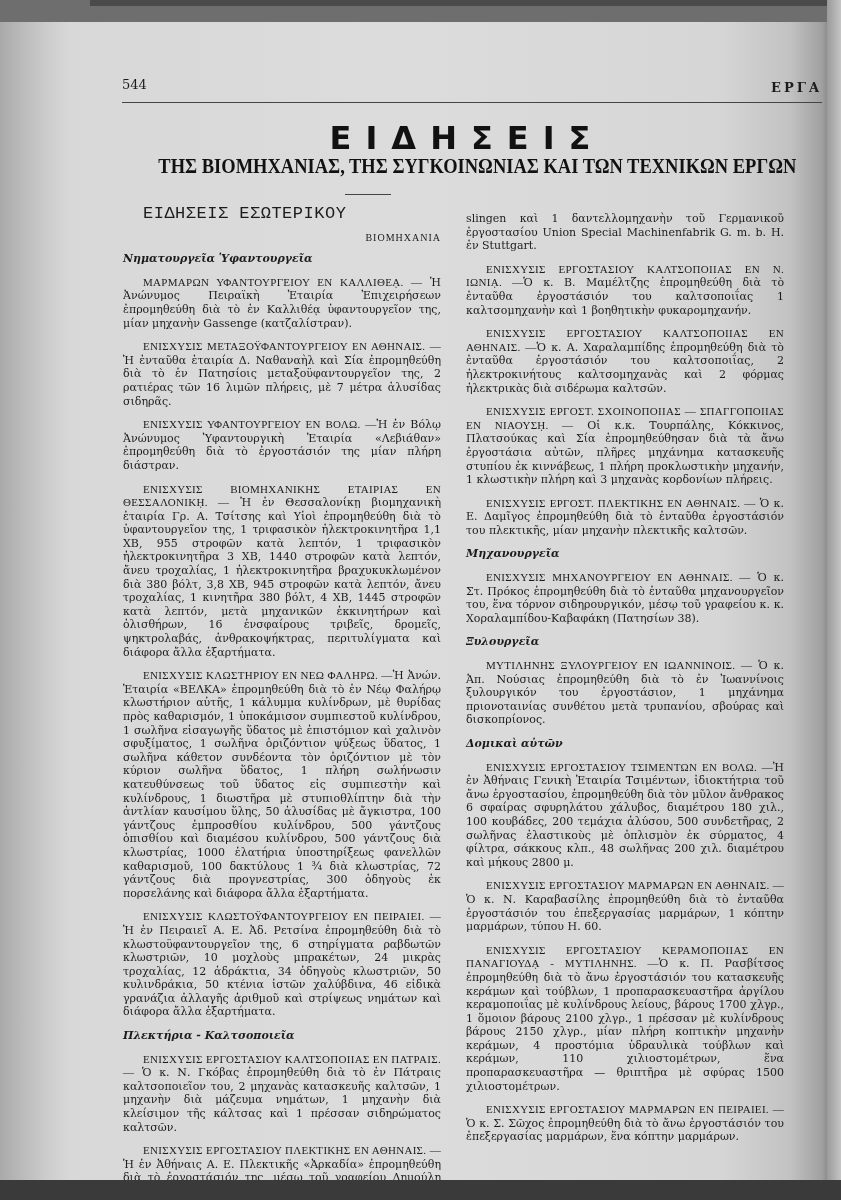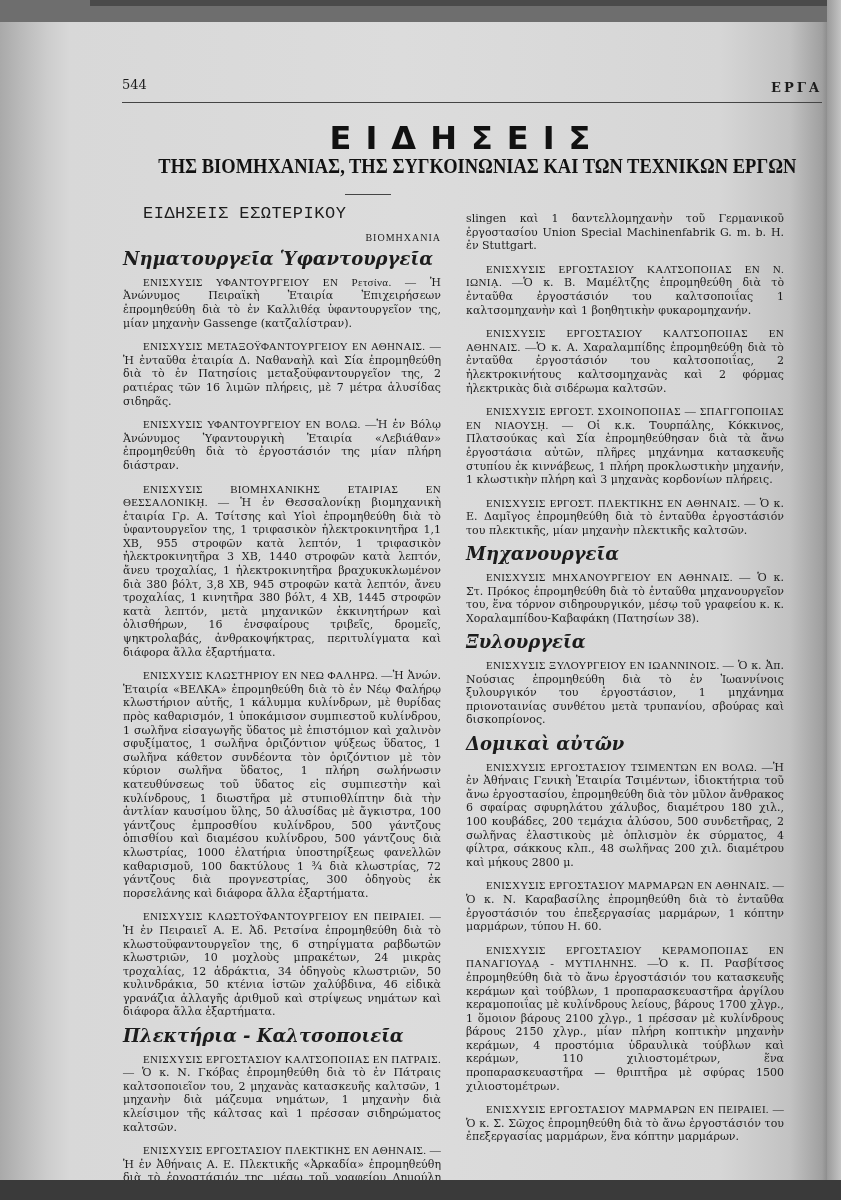--- a/index.html
+++ b/index.html
@@ -28,21 +28,21 @@
   .subtitle { position:absolute; left:116px; top:132px; width:706px; text-align:center;
     font-family:"Liberation Serif", serif; font-weight:bold; font-size:21px; transform:scaleX(0.88); transform-origin:center; white-space:nowrap; color:#111; }
   .title-rule { position:absolute; left:345px; top:172px; width:46px; height:1px; background:#444; }
 
   .col { position:absolute; width:318px; font-size:11px; line-height:13.6px; text-align:justify; }
   .col-left { left:123px; top:185px; }
   .col-right { left:466px; top:190px; }
 
   .section-heading { font-size:17px; letter-spacing:0.5px; margin:0 0 10px 20px; font-family:Liberation Mono, monospace; }
   .section-sub { text-align:right; font-size:10px; letter-spacing:1px; margin:0 0 4px 0; font-family:"Liberation Serif", serif; }
-  .cat { font-style:italic; font-weight:bold; font-size:18px; margin:8px 0 10px 0; }
+  .cat { font-style:italic; font-weight:bold; font-size:11px; margin:8px 0 10px 0; }
   p.item { margin:0 0 10px 0; text-indent:20px; hyphens:auto; }
   p.item .lead { font-size:11px; letter-spacing:0.3px; font-family:"Liberation Serif", serif; }
   p.cont { margin:0 0 10px 0; }
 </style>
 </head>
 <body>
 
 <div class="page">
   <div class="running-head">
     <span class="page-number">544</span>
@@ -52,21 +52,21 @@
 
   <div class="main-title">ΕΙΔΗΣΕΙΣ</div>
   <div class="subtitle">ΤΗΣ ΒΙΟΜΗΧΑΝΙΑΣ, ΤΗΣ ΣΥΓΚΟΙΝΩΝΙΑΣ ΚΑΙ ΤΩΝ ΤΕΧΝΙΚΩΝ ΕΡΓΩΝ</div>
   <div class="title-rule"></div>
 
   <div class="col col-left">
     <div class="section-heading">ΕΙΔΗΣΕΙΣ ΕΣΩΤΕΡΙΚΟΥ</div>
     <div class="section-sub">ΒΙΟΜΗΧΑΝΙΑ</div>
 
     <div class="cat">Νηματουργεῖα Ὑφαντουργεῖα</div>
-    <p class="item"><span class="lead">ΕΝΙΣΧΥΣΙΣ ΥΦΑΝΤΟΥΡΓΕΙΟΥ ΕΝ Ρετσίνα. —</span><span> Ἡ Ἀνώνυμος Πειραϊκὴ Ἑταιρία Ἐπιχειρήσεων ἐπρομηθεύθη διὰ τὸ ἐν Καλλιθέᾳ ὑφαντουργεῖον της, μίαν μηχανὴν Gassenge (κατζαλίστραν).</span></p>
+    <p class="item"><span class="lead">ΜΑΡΜΑΡΩΝ ΥΦΑΝΤΟΥΡΓΕΙΟΥ ΕΝ ΚΑΛΛΙΘΕᾼ. —</span><span> Ἡ Ἀνώνυμος Πειραϊκὴ Ἑταιρία Ἐπιχειρήσεων ἐπρομηθεύθη διὰ τὸ ἐν Καλλιθέᾳ ὑφαντουργεῖον της, μίαν μηχανὴν Gassenge (κατζαλίστραν).</span></p>
     <p class="item"><span class="lead">ΕΝΙΣΧΥΣΙΣ ΜΕΤΑΞΟΫΦΑΝΤΟΥΡΓΕΙΟΥ ΕΝ ΑΘΗΝΑΙΣ. —</span><span>Ἡ ἐνταῦθα ἑταιρία Δ. Ναθαναὴλ καὶ Σία ἐπρομηθεύθη διὰ τὸ ἐν Πατησίοις μεταξοϋφαντουργεῖον της, 2 ρατιέρας τῶν 16 λιμῶν πλήρεις, μὲ 7 μέτρα ἁλυσίδας σιδηρᾶς.</span></p>
     <p class="item"><span class="lead">ΕΝΙΣΧΥΣΙΣ ΥΦΑΝΤΟΥΡΓΕΙΟΥ ΕΝ ΒΟΛΩ. —</span><span>Ἡ ἐν Βόλῳ Ἀνώνυμος Ὑφαντουργικὴ Ἑταιρία «Λεβιάθαν» ἐπρομηθεύθη διὰ τὸ ἐργοστάσιόν της μίαν πλήρη διάστραν.</span></p>
     <p class="item"><span class="lead">ΕΝΙΣΧΥΣΙΣ ΒΙΟΜΗΧΑΝΙΚΗΣ ΕΤΑΙΡΙΑΣ ΕΝ ΘΕΣΣΑΛΟΝΙΚῌ. —</span><span> Ἡ ἐν Θεσσαλονίκῃ βιομηχανικὴ ἑταιρία Γρ. Α. Τσίτσης καὶ Υἱοὶ ἐπρομηθεύθη διὰ τὸ ὑφαντουργεῖον της, 1 τριφασικὸν ἠλεκτροκινητῆρα 1,1 ΧΒ, 955 στροφῶν κατὰ λεπτόν, 1 τριφασικὸν ἠλεκτροκινητῆρα 3 ΧΒ, 1440 στροφῶν κατὰ λεπτόν, ἄνευ τροχαλίας, 1 ἠλεκτροκινητῆρα βραχυκυκλωμένον διὰ 380 βόλτ, 3,8 ΧΒ, 945 στροφῶν κατὰ λεπτόν, ἄνευ τροχαλίας, 1 κινητῆρα 380 βόλτ, 4 ΧΒ, 1445 στροφῶν κατὰ λεπτόν, μετὰ μηχανικῶν ἐκκινητήρων καὶ ὀλισθήρων, 16 ἐνσφαίρους τριβεῖς, δρομεῖς, ψηκτρολαβάς, ἀνθρακοψήκτρας, περιτυλίγματα καὶ διάφορα ἄλλα ἐξαρτήματα.</span></p>
     <p class="item"><span class="lead">ΕΝΙΣΧΥΣΙΣ ΚΛΩΣΤΗΡΙΟΥ ΕΝ ΝΕΩ ΦΑΛΗΡΩ. —</span><span>Ἡ Ἀνών. Ἑταιρία «ΒΕΛΚΑ» ἐπρομηθεύθη διὰ τὸ ἐν Νέῳ Φαλήρῳ κλωστήριον αὐτῆς, 1 κάλυμμα κυλίνδρων, μὲ θυρίδας πρὸς καθαρισμόν, 1 ὑποκάμισον συμπιεστοῦ κυλίνδρου, 1 σωλῆνα εἰσαγωγῆς ὕδατος μὲ ἐπιστόμιον καὶ χαλινὸν σφυξίματος, 1 σωλῆνα ὁριζόντιον ψύξεως ὕδατος, 1 σωλῆνα κάθετον συνδέοντα τὸν ὁριζόντιον μὲ τὸν κύριον σωλῆνα ὕδατος, 1 πλήρη σωλήνωσιν κατευθύνσεως τοῦ ὕδατος εἰς συμπιεστὴν καὶ κυλίνδρους, 1 διωστῆρα μὲ στυπιοθλίπτην διὰ τὴν ἀντλίαν καυσίμου ὕλης, 50 ἁλυσίδας μὲ ἄγκιστρα, 100 γάντζους ἐμπροσθίου κυλίνδρου, 500 γάντζους ὀπισθίου καὶ διαμέσου κυλίνδρου, 500 γάντζους διὰ κλωστρίας, 1000 ἐλατήρια ὑποστηρίξεως φανελλῶν καθαρισμοῦ, 100 δακτύλους 1 ¾ διὰ κλωστρίας, 72 γάντζους διὰ προγνεστρίας, 300 ὁδηγοὺς ἐκ πορσελάνης καὶ διάφορα ἄλλα ἐξαρτήματα.</span></p>
     <p class="item"><span class="lead">ΕΝΙΣΧΥΣΙΣ ΚΛΩΣΤΟΫΦΑΝΤΟΥΡΓΕΙΟΥ ΕΝ ΠΕΙΡΑΙΕΙ. —</span><span>Ἡ ἐν Πειραιεῖ Α. Ε. Ἀδ. Ρετσίνα ἐπρομηθεύθη διὰ τὸ κλωστοϋφαντουργεῖον της, 6 στηρίγματα ραβδωτῶν κλωστριῶν, 10 μοχλοὺς μπρακέτων, 24 μικρὰς τροχαλίας, 12 ἀδράκτια, 34 ὁδηγοὺς κλωστριῶν, 50 κυλινδράκια, 50 κτένια ἱστῶν χαλύβδινα, 46 εἰδικὰ γρανάζια ἀλλαγῆς ἀριθμοῦ καὶ στρίψεως νημάτων καὶ διάφορα ἄλλα ἐξαρτήματα.</span></p>
 
     <div class="cat">Πλεκτήρια - Καλτσοποιεῖα</div>
     <p class="item"><span class="lead">ΕΝΙΣΧΥΣΙΣ ΕΡΓΟΣΤΑΣΙΟΥ ΚΑΛΤΣΟΠΟΙΙΑΣ ΕΝ ΠΑΤΡΑΙΣ. —</span><span> Ὁ κ. Ν. Γκόβας ἐπρομηθεύθη διὰ τὸ ἐν Πάτραις καλτσοποιεῖον του, 2 μηχανὰς κατασκευῆς καλτσῶν, 1 μηχανὴν διὰ μάζευμα νημάτων, 1 μηχανὴν διὰ κλείσιμον τῆς κάλτσας καὶ 1 πρέσσαν σιδηρώματος καλτσῶν.</span></p>
     <p class="item"><span class="lead">ΕΝΙΣΧΥΣΙΣ ΕΡΓΟΣΤΑΣΙΟΥ ΠΛΕΚΤΙΚΗΣ ΕΝ ΑΘΗΝΑΙΣ. —</span><span> Ἡ ἐν Ἀθήναις Α. Ε. Πλεκτικῆς «Ἀρκαδία» ἐπρομηθεύθη διὰ τὸ ἐργοστάσιόν της, μέσῳ τοῦ γραφείου Δημούλη (Καρόρη 19), ἕνα ἐπίπεδον ἀτμοπιεστήριον τοῦ ἀγγλικοῦ ἐργοστασίου G. Blackburn &amp; Sons Ld, ἐν Nottingham, 1 ὑδραυλικὸν πιεστήριον πολλῶν θέσεων — ἐπιφανειῶν διὰ φινίρισμα πλεκτῶν, ἀπὸ τὸ γερμανικὸν ἐργοστάσιον Fritz Müller, ἐν Es-</span></p>
   </div>
@@ -75,21 +75,21 @@
     <p class="cont">slingen καὶ 1 δαντελλομηχανὴν τοῦ Γερμανικοῦ ἐργοστασίου Union Special Machinenfabrik G. m. b. H. ἐν Stuttgart.</p>
     <p class="item"><span class="lead">ΕΝΙΣΧΥΣΙΣ ΕΡΓΟΣΤΑΣΙΟΥ ΚΑΛΤΣΟΠΟΙΙΑΣ ΕΝ Ν. ΙΩΝΙᾼ. —</span><span>Ὁ κ. Β. Μαμέλτζης ἐπρομηθεύθη διὰ τὸ ἐνταῦθα ἐργοστάσιόν του καλτσοποιΐας 1 καλτσομηχανὴν καὶ 1 βοηθητικὴν φυκαρομηχανήν.</span></p>
     <p class="item"><span class="lead">ΕΝΙΣΧΥΣΙΣ ΕΡΓΟΣΤΑΣΙΟΥ ΚΑΛΤΣΟΠΟΙΙΑΣ ΕΝ ΑΘΗΝΑΙΣ. —</span><span>Ὁ κ. Α. Χαραλαμπίδης ἐπρομηθεύθη διὰ τὸ ἐνταῦθα ἐργοστάσιόν του καλτσοποιΐας, 2 ἠλεκτροκινήτους καλτσομηχανὰς καὶ 2 φόρμας ἠλεκτρικὰς διὰ σιδέρωμα καλτσῶν.</span></p>
     <p class="item"><span class="lead">ΕΝΙΣΧΥΣΙΣ ΕΡΓΟΣΤ. ΣΧΟΙΝΟΠΟΙΙΑΣ — ΣΠΑΓΓΟΠΟΙΙΑΣ ΕΝ ΝΙΑΟΥΣῌ. —</span><span> Οἱ κ.κ. Τουρπάλης, Κόκκινος, Πλατσούκας καὶ Σία ἐπρομηθεύθησαν διὰ τὰ ἄνω ἐργοστάσια αὐτῶν, πλῆρες μηχάνημα κατασκευῆς στυπίου ἐκ κιννάβεως, 1 πλήρη προκλωστικὴν μηχανήν, 1 κλωστικὴν πλήρη καὶ 3 μηχανὰς κορδονίων πλήρεις.</span></p>
     <p class="item"><span class="lead">ΕΝΙΣΧΥΣΙΣ ΕΡΓΟΣΤ. ΠΛΕΚΤΙΚΗΣ ΕΝ ΑΘΗΝΑΙΣ. —</span><span> Ὁ κ. Ε. Δαμῖγος ἐπρομηθεύθη διὰ τὸ ἐνταῦθα ἐργοστάσιόν του πλεκτικῆς, μίαν μηχανὴν πλεκτικῆς καλτσῶν.</span></p>
 
     <div class="cat">Μηχανουργεῖα</div>
     <p class="item"><span class="lead">ΕΝΙΣΧΥΣΙΣ ΜΗΧΑΝΟΥΡΓΕΙΟΥ ΕΝ ΑΘΗΝΑΙΣ. —</span><span> Ὁ κ. Στ. Πρόκος ἐπρομηθεύθη διὰ τὸ ἐνταῦθα μηχανουργεῖον του, ἕνα τόρνον σιδηρουργικόν, μέσῳ τοῦ γραφείου κ. κ. Χοραλαμπίδου-Καβαφάκη (Πατησίων 38).</span></p>
 
     <div class="cat">Ξυλουργεῖα</div>
-    <p class="item"><span class="lead">ΕΝΙΣΧΥΣΙΣ ΞΥΛΟΥΡΓΕΙΟΥ ΕΝ ΙΩΑΝΝΙΝΟΙΣ. —</span><span> Ὁ κ. Ἀπ. Νούσιας ἐπρομηθεύθη διὰ τὸ ἐν Ἰωαννίνοις ξυλουργικόν του ἐργοστάσιον, 1 μηχάνημα πριονοταινίας συνθέτου μετὰ τρυπανίου, σβούρας καὶ δισκοπρίονος.</span></p>
+    <p class="item"><span class="lead">ΜΥΤΙΛΗΝΗΣ ΞΥΛΟΥΡΓΕΙΟΥ ΕΝ ΙΩΑΝΝΙΝΟΙΣ. —</span><span> Ὁ κ. Ἀπ. Νούσιας ἐπρομηθεύθη διὰ τὸ ἐν Ἰωαννίνοις ξυλουργικόν του ἐργοστάσιον, 1 μηχάνημα πριονοταινίας συνθέτου μετὰ τρυπανίου, σβούρας καὶ δισκοπρίονος.</span></p>
 
     <div class="cat">Δομικαὶ αὐτῶν</div>
     <p class="item"><span class="lead">ΕΝΙΣΧΥΣΙΣ ΕΡΓΟΣΤΑΣΙΟΥ ΤΣΙΜΕΝΤΩΝ ΕΝ ΒΟΛΩ. —</span><span>Ἡ ἐν Ἀθήναις Γενικὴ Ἑταιρία Τσιμέντων, ἰδιοκτήτρια τοῦ ἄνω ἐργοστασίου, ἐπρομηθεύθη διὰ τὸν μῦλον ἄνθρακος 6 σφαίρας σφυρηλάτου χάλυβος, διαμέτρου 180 χιλ., 100 κουβάδες, 200 τεμάχια ἁλύσου, 500 συνδετῆρας, 2 σωλῆνας ἐλαστικοὺς μὲ ὁπλισμὸν ἐκ σύρματος, 4 φίλτρα, σάκκους κλπ., 48 σωλῆνας 200 χιλ. διαμέτρου καὶ μήκους 2800 μ.</span></p>
     <p class="item"><span class="lead">ΕΝΙΣΧΥΣΙΣ ΕΡΓΟΣΤΑΣΙΟΥ ΜΑΡΜΑΡΩΝ ΕΝ ΑΘΗΝΑΙΣ. —</span><span> Ὁ κ. Ν. Καραβασίλης ἐπρομηθεύθη διὰ τὸ ἐνταῦθα ἐργοστάσιόν του ἐπεξεργασίας μαρμάρων, 1 κόπτην μαρμάρων, τύπου Η. 60.</span></p>
     <p class="item"><span class="lead">ΕΝΙΣΧΥΣΙΣ ΕΡΓΟΣΤΑΣΙΟΥ ΚΕΡΑΜΟΠΟΙΙΑΣ ΕΝ ΠΑΝΑΓΙΟΥΔᾼ - ΜΥΤΙΛΗΝΗΣ. —</span><span>Ὁ κ. Π. Ρασβίτσος ἐπρομηθεύθη διὰ τὸ ἄνω ἐργοστάσιόν του κατασκευῆς κεράμων καὶ τούβλων, 1 προπαρασκευαστῆρα ἀργίλου κεραμοποιΐας μὲ κυλίνδρους λείους, βάρους 1700 χλγρ., 1 ὅμοιον βάρους 2100 χλγρ., 1 πρέσσαν μὲ κυλίνδρους βάρους 2150 χλγρ., μίαν πλήρη κοπτικὴν μηχανὴν κεράμων, 4 προστόμια ὑδραυλικὰ τούβλων καὶ κεράμων, 110 χιλιοστομέτρων, ἕνα προπαρασκευαστῆρα — θριπτῆρα μὲ σφύρας 1500 χιλιοστομέτρων.</span></p>
     <p class="item"><span class="lead">ΕΝΙΣΧΥΣΙΣ ΕΡΓΟΣΤΑΣΙΟΥ ΜΑΡΜΑΡΩΝ ΕΝ ΠΕΙΡΑΙΕΙ. —</span><span>Ὁ κ. Σ. Σῶχος ἐπρομηθεύθη διὰ τὸ ἄνω ἐργοστάσιόν του ἐπεξεργασίας μαρμάρων, ἕνα κόπτην μαρμάρων.</span></p>
   </div>
 </div>
 <div class="topbar"></div>
 <div class="rightedge"></div>

